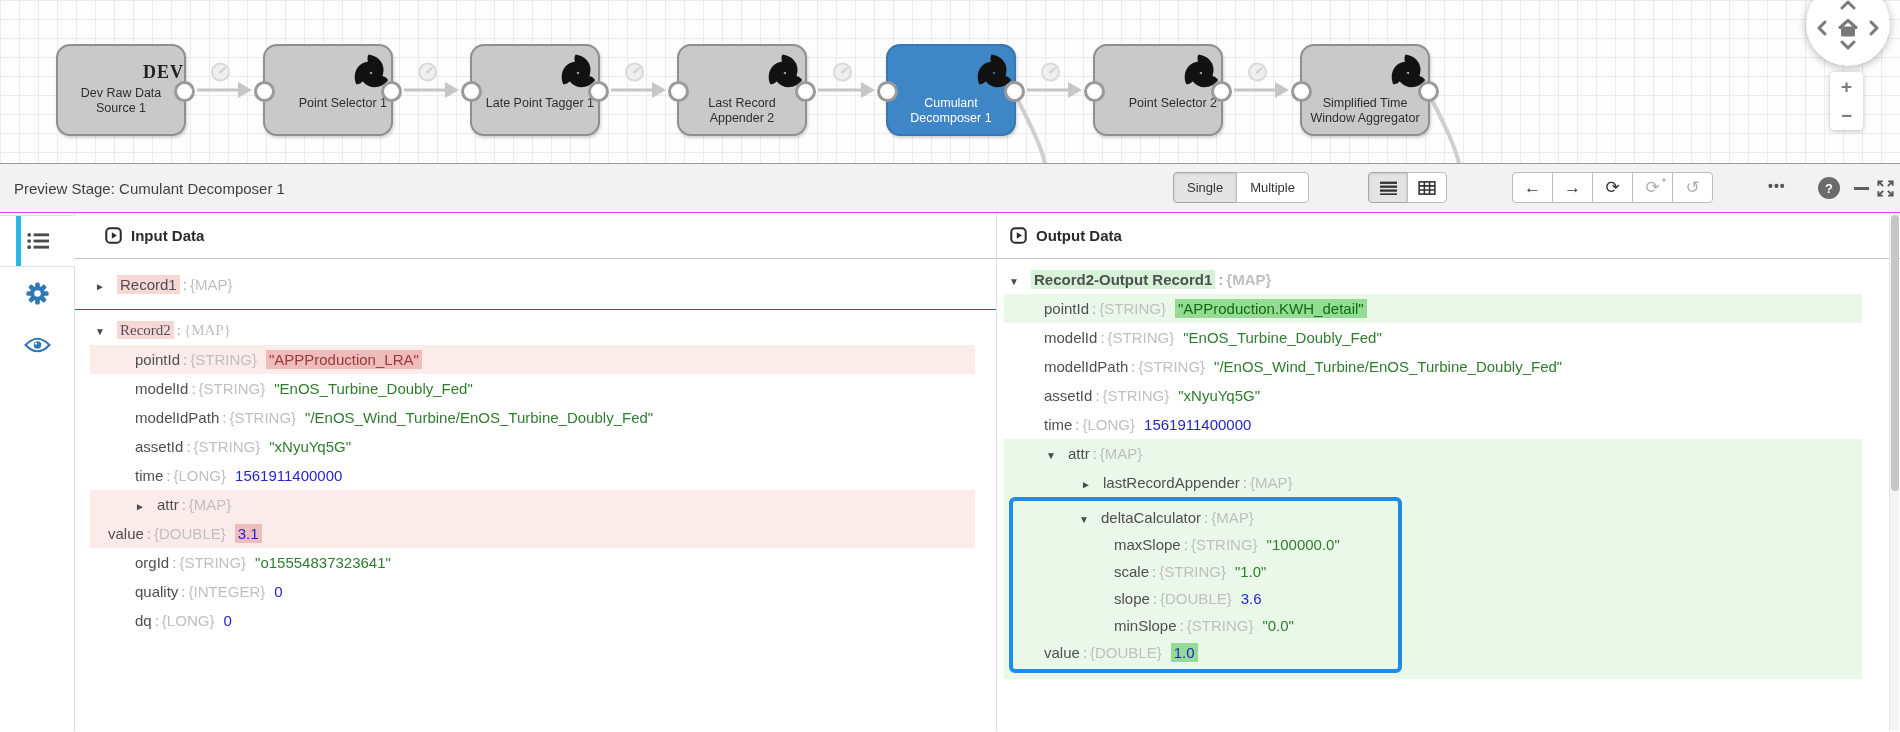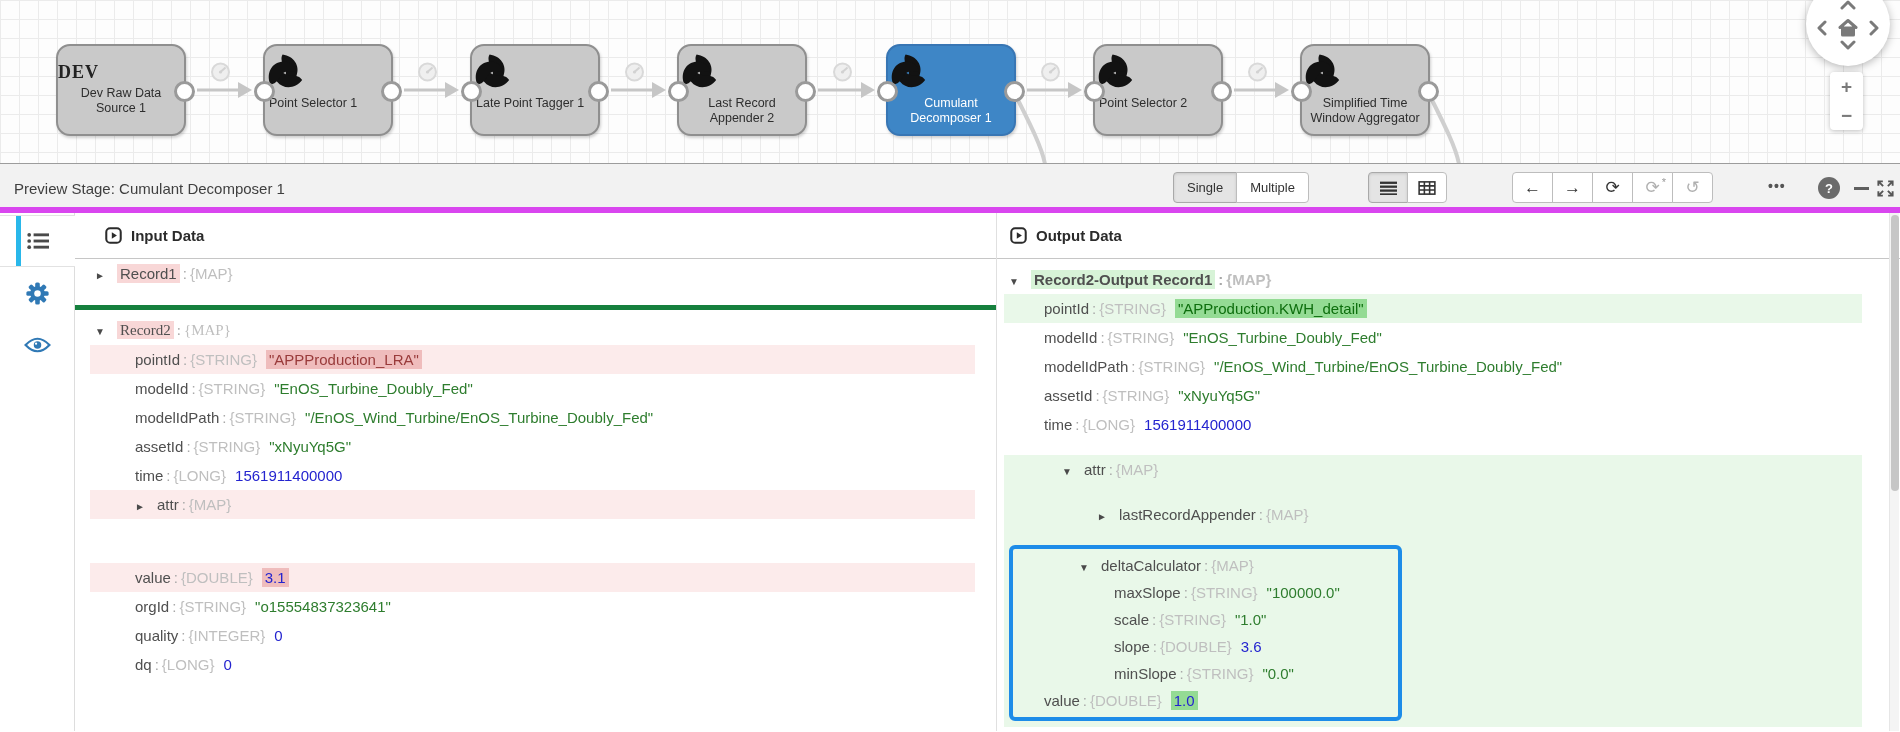--- a/index.html
+++ b/index.html
@@ -8,21 +8,21 @@
 
   
   #canvas{position:relative;width:1900px;height:164px;border-bottom:1px solid #9c9c9c;
     background-color:#fdfdfd;
     background-image:linear-gradient(#ebebeb 1px,transparent 1px),
                      linear-gradient(90deg,#ebebeb 1px,transparent 1px);
     background-size:19px 19px;overflow:hidden}
   #edge-layer{position:absolute;left:0;top:0;width:1900px;height:164px;pointer-events:none}
   .node{position:absolute;width:130px;height:92px;border-radius:14px;background:#c9c9c9;
     border:2px solid #8f8f8f;box-shadow:1px 2px 3px rgba(0,0,0,.18);
-    display:flex;flex-direction:column;align-items:flex-start;justify-content:flex-start;cursor:pointer}
+    display:flex;flex-direction:column;align-items:flex-end;justify-content:flex-start;cursor:pointer}
   .node.selected{background:#3e86c6;border-color:#3876b4}
   .node .nicon{margin-top:7px;width:40px;height:40px;flex:0 0 auto}
   .node .nbadge{margin-top:16px;font-family:"Liberation Serif","DejaVu Serif",serif;
     font-weight:bold;font-size:18px;letter-spacing:1px;color:#222}
   .node .nlabel{margin-top:3px;font-size:12.5px;line-height:1.18;text-align:center;
     color:#2e2e2e;padding:0 4px}
   .node.selected .nlabel{color:#fff}
   .port{position:absolute;width:21px;height:21px;border-radius:50%;background:#fff;
     border:3px solid #9a9a9a;top:35px}
   .port.in{left:-11px}.port.out{right:-11px}
@@ -30,21 +30,21 @@
   
   #pan-ctrl{position:absolute;left:1806px;top:-18px;width:84px;height:84px;border-radius:50%;
     background:#fff;box-shadow:0 2px 8px rgba(0,0,0,.28)}
   #pan-ctrl svg{position:absolute;stroke:#7a7a7a;stroke-width:3;fill:none;stroke-linecap:round;stroke-linejoin:round}
   #zoom-box{position:absolute;left:1830px;top:72px;width:33px;height:58px;background:#fff;
     border-radius:4px;box-shadow:0 1px 5px rgba(0,0,0,.25);display:flex;flex-direction:column;
     align-items:center;justify-content:space-around;font-size:19px;font-weight:bold;color:#7a7a7a}
   #zoom-box span{cursor:pointer;line-height:1}
 
   
-  #pv-header{position:relative;width:1900px;height:49px;background:#f2f2f2;border-bottom:6px solid #d946ef}
+  #pv-header{position:relative;width:1900px;height:49px;background:#f2f2f2;border-bottom:1px solid #d946ef}
   #pv-title{position:absolute;left:14px;top:0;height:49px;line-height:49px;font-size:15px;color:#3f3f3f}
   .btn{display:inline-flex;align-items:center;justify-content:center;height:31px;background:#fff;
     border:1px solid #bdbdbd;font-size:13px;color:#333;cursor:pointer}
   .btn.active{background:#e4e4e4;border-color:#a9a9a9;box-shadow:inset 0 1px 3px rgba(0,0,0,.12)}
   .btn.disabled{color:#b0b0b0;cursor:default}
   .btn-group{position:absolute;top:8px;display:flex}
   .btn-group .btn+.btn{margin-left:-1px}
   .btn-group .btn:first-child{border-radius:4px 0 0 4px}
   .btn-group .btn:last-child{border-radius:0 4px 4px 0}
   #mode-toggle{left:1173px}
@@ -71,21 +71,21 @@
 
   .panel{position:absolute;top:0;height:518px}
   #input-panel{left:75px;width:921px}
   #output-panel{left:996px;width:904px;border-left:1px solid #e0e0e0}
   .panel-header{height:46px;display:flex;align-items:center;border-bottom:1px solid #c6c6c6;color:#2b2b2b}
   #input-panel .panel-header{padding-left:30px}
   #output-panel .panel-header{padding-left:13px}
   .panel-header svg{margin-right:9px;flex:0 0 auto}
   .panel-title{font-size:15px;font-weight:bold}
 
-  .record1-wrap,.notice-wrap{height:51px;display:flex;align-items:flex-start;border-bottom:5px solid #15803d}
+  .record1-wrap,.notice-wrap{height:51px;display:flex;align-items:center;border-bottom:1px solid #15803d}
   .rows{padding-top:6px}
 
   .trow{height:29px;line-height:29px;font-size:15px;white-space:nowrap}
   #input-panel .trow{margin:0 21px 0 15px}
   #output-panel .trow{margin:0 38px 0 7px}
   .band-pink{background:#fcebeb}
   .band-green{background:#e9f8e9}
   .tarrow{display:inline-block;width:22px;font-size:10px;color:#4a4a4a;cursor:pointer}
   .tkey{color:#4f4f4f}
   .tkey.chip-pink{background:#f8d7d7;padding:1px 3px}
@@ -93,21 +93,21 @@
   .tcolon{color:#a8a8a8;margin:0 3px}
   .ttype{color:#bfbfbf;margin-right:9px}
   .tval.str{color:#2e7d2e}
   .tval.num{color:#2424cf}
   .tval.chipv-pink{background:#efbcbc;padding:1px 3px}
   .tval.str.chipv-pink{color:#993a3a}
   .tval.chipv-green{background:#94db94;padding:1px 3px}
   .tval.str.chipv-green{color:#0d6e0d}
 
   #green-block{margin:0 38px 0 7px;background:#e9f8e9;padding-bottom:6px}
-  #green-block .trow{margin:16px}
+  #green-block .trow{margin:0}
   #blue-box{margin-left:5px;width:393px;border:4px solid #1d8ce8;border-radius:6px;
     background:#e9f8e9;padding:3px 0}
   #blue-box .trow{height:27px;line-height:27px;margin:0}
 
   #scrollbar{position:absolute;left:1889px;top:0;width:10px;height:518px;background:#f4f4f4;border-left:1px solid #e6e6e6}
   #scroll-thumb{position:absolute;left:1px;top:2px;width:8px;height:276px;background:#c6c6c6;border-radius:4px}
 </style>
 </head>
 <body>
 
@@ -347,21 +347,21 @@
         <div class="trow" style="padding-left: 5px;"><span class="tarrow">►</span><span class="tkey chip-pink">Record1</span><span class="tcolon">:</span><span class="ttype">{MAP}</span></div>
       </div>
     <div class="rows" id="in-r2">
         <div class="trow" style="padding-left: 5px; font-family: Liberation Serif, serif;"><span class="tarrow">▼</span><span class="tkey chip-pink">Record2</span><span class="tcolon">:</span><span class="ttype">{MAP}</span></div>
         <div class="trow band-pink" style="padding-left: 45px;"><span class="tkey">pointId</span><span class="tcolon">:</span><span class="ttype">{STRING}</span><span class="tval str chipv-pink">"APPProduction_LRA"</span></div>
         <div class="trow" style="padding-left: 45px;"><span class="tkey">modelId</span><span class="tcolon">:</span><span class="ttype">{STRING}</span><span class="tval str">"EnOS_Turbine_Doubly_Fed"</span></div>
         <div class="trow" style="padding-left: 45px;"><span class="tkey">modelIdPath</span><span class="tcolon">:</span><span class="ttype">{STRING}</span><span class="tval str">"/EnOS_Wind_Turbine/EnOS_Turbine_Doubly_Fed"</span></div>
         <div class="trow" style="padding-left: 45px;"><span class="tkey">assetId</span><span class="tcolon">:</span><span class="ttype">{STRING}</span><span class="tval str">"xNyuYq5G"</span></div>
         <div class="trow" style="padding-left: 45px;"><span class="tkey">time</span><span class="tcolon">:</span><span class="ttype">{LONG}</span><span class="tval num">1561911400000</span></div>
         <div class="trow band-pink" style="padding-left: 45px;"><span class="tarrow">►</span><span class="tkey">attr</span><span class="tcolon">:</span><span class="ttype">{MAP}</span></div>
-        <div class="trow band-pink" style="padding-left: 45px; margin-top: 44px;"><span class="tkey">value</span><span class="tcolon">:</span><span class="ttype">{DOUBLE}</span><span class="tval num chipv-pink">3.1</span></div>
+        <div class="trow band-pink" style="padding-left: 18px;"><span class="tkey">value</span><span class="tcolon">:</span><span class="ttype">{DOUBLE}</span><span class="tval num chipv-pink">3.1</span></div>
         <div class="trow" style="padding-left: 45px;"><span class="tkey">orgId</span><span class="tcolon">:</span><span class="ttype">{STRING}</span><span class="tval str">"o15554837323641"</span></div>
         <div class="trow" style="padding-left: 45px;"><span class="tkey">quality</span><span class="tcolon">:</span><span class="ttype">{INTEGER}</span><span class="tval num">0</span></div>
         <div class="trow" style="padding-left: 45px;"><span class="tkey">dq</span><span class="tcolon">:</span><span class="ttype">{LONG}</span><span class="tval num">0</span></div>
       </div>
   </div>
 
   <div class="panel" id="output-panel">
     <div class="panel-header">
       <svg width="17" height="17" color="#2b2b2b">
           <use href="#playsq"></use>

